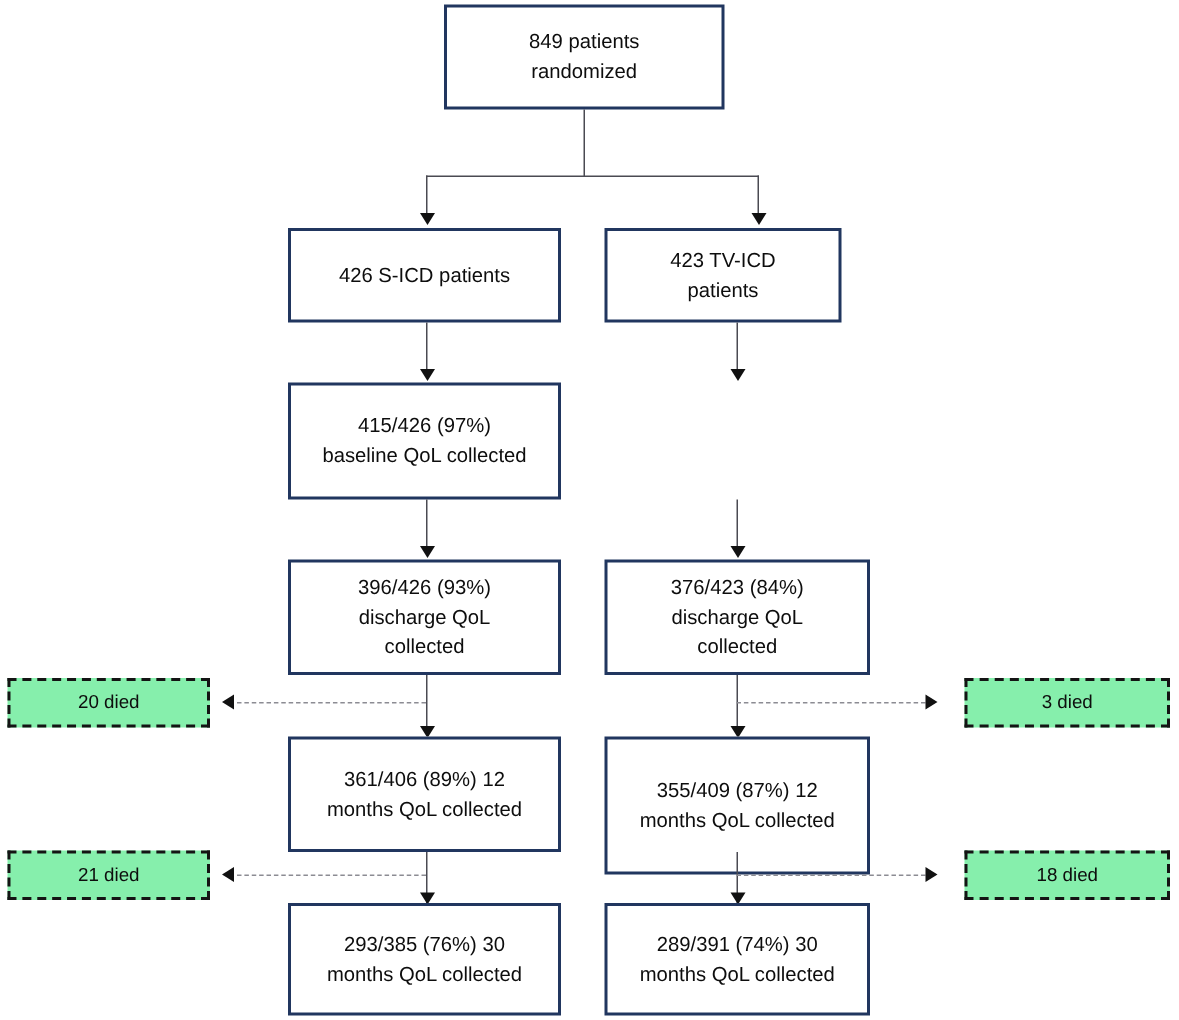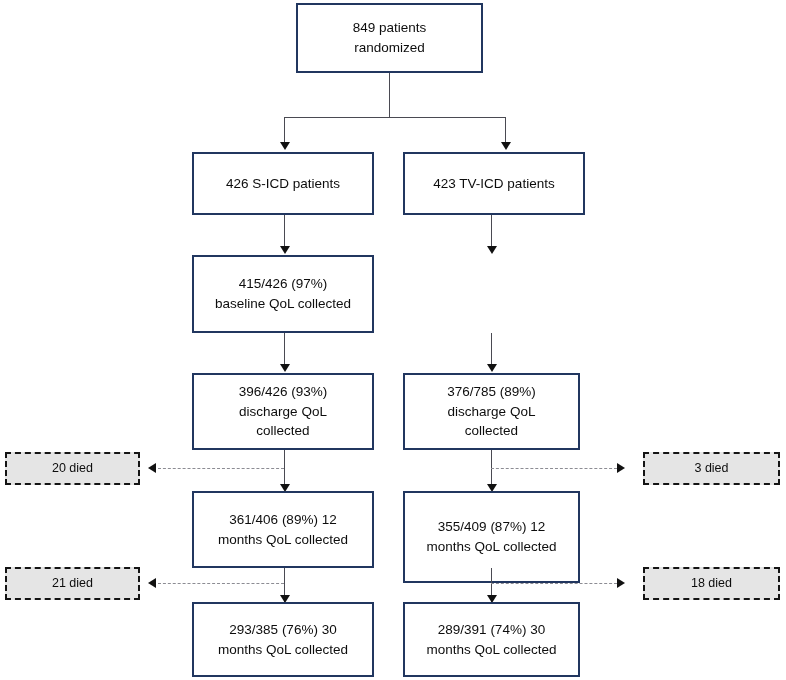--- a/index.html
+++ b/index.html
@@ -37,21 +37,21 @@
   .node .label {
     display: block;
     white-space: pre-line;
   }
 
   
   .node-dashed {
     position: absolute;
     box-sizing: border-box;
     border: 2px dashed #141414;
-    background: #e5e5e5;
+    background: #86efac;
     display: flex;
     align-items: center;
     justify-content: center;
     text-align: center;
     font-size: 12.5px;
     line-height: 1.4;
     color: #0d0d0d;
   }
 
   
@@ -109,21 +109,21 @@
 
   <div class="conn conn-v" style="left:284px; top:117px; width:1px; height:27px;"></div>
   <div class="arrowhead" style="left:280px; top:142px;"></div>
 
   <div class="conn conn-v" style="left:505px; top:117px; width:1px; height:27px;"></div>
   <div class="arrowhead" style="left:501px; top:142px;"></div>
 
   <div class="node" style="left:192px; top:152px; width:182px; height:63px;">
     <span class="label">426 S-ICD patients</span>
   </div>
-  <div class="node" style="left:403px; top:152px; width:182px; height:63px;">
+  <div class="node" style="left:403px; top:152px; width:158px; height:63px;">
     <span class="label">423 TV-ICD patients</span>
   </div>
 
   <div class="conn conn-v" style="left:284px; top:215px; width:1px; height:32px;"></div>
   <div class="arrowhead" style="left:280px; top:246px;"></div>
   <div class="conn conn-v" style="left:491px; top:215px; width:1px; height:32px;"></div>
   <div class="arrowhead" style="left:487px; top:246px;"></div>
 
   <div class="node" style="left:192px; top:255px; width:182px; height:78px;">
     <span class="label">415/426 (97%) baseline QoL collected</span>
@@ -131,21 +131,21 @@
 
   <div class="conn conn-v" style="left:284px; top:333px; width:1px; height:32px;"></div>
   <div class="arrowhead" style="left:280px; top:364px;"></div>
   <div class="conn conn-v" style="left:491px; top:333px; width:1px; height:32px;"></div>
   <div class="arrowhead" style="left:487px; top:364px;"></div>
 
   <div class="node" style="left:192px; top:373px; width:182px; height:77px;">
     <span class="label">396/426 (93%) discharge QoL collected</span>
   </div>
   <div class="node" style="left:403px; top:373px; width:177px; height:77px;">
-    <span class="label">376/785 (89%) discharge QoL collected</span>
+    <span class="label">376/423 (84%) discharge QoL collected</span>
   </div>
 
   <div class="conn conn-v" style="left:284px; top:450px; width:1px; height:37px;"></div>
   <div class="arrowhead" style="left:280px; top:484px;"></div>
   <div class="conn conn-v" style="left:491px; top:450px; width:1px; height:37px;"></div>
   <div class="arrowhead" style="left:487px; top:484px;"></div>
 
   <div class="node-dashed" style="left:5px; top:452px; width:135px; height:33px;">
     <span class="label">20 died</span>
   </div>

